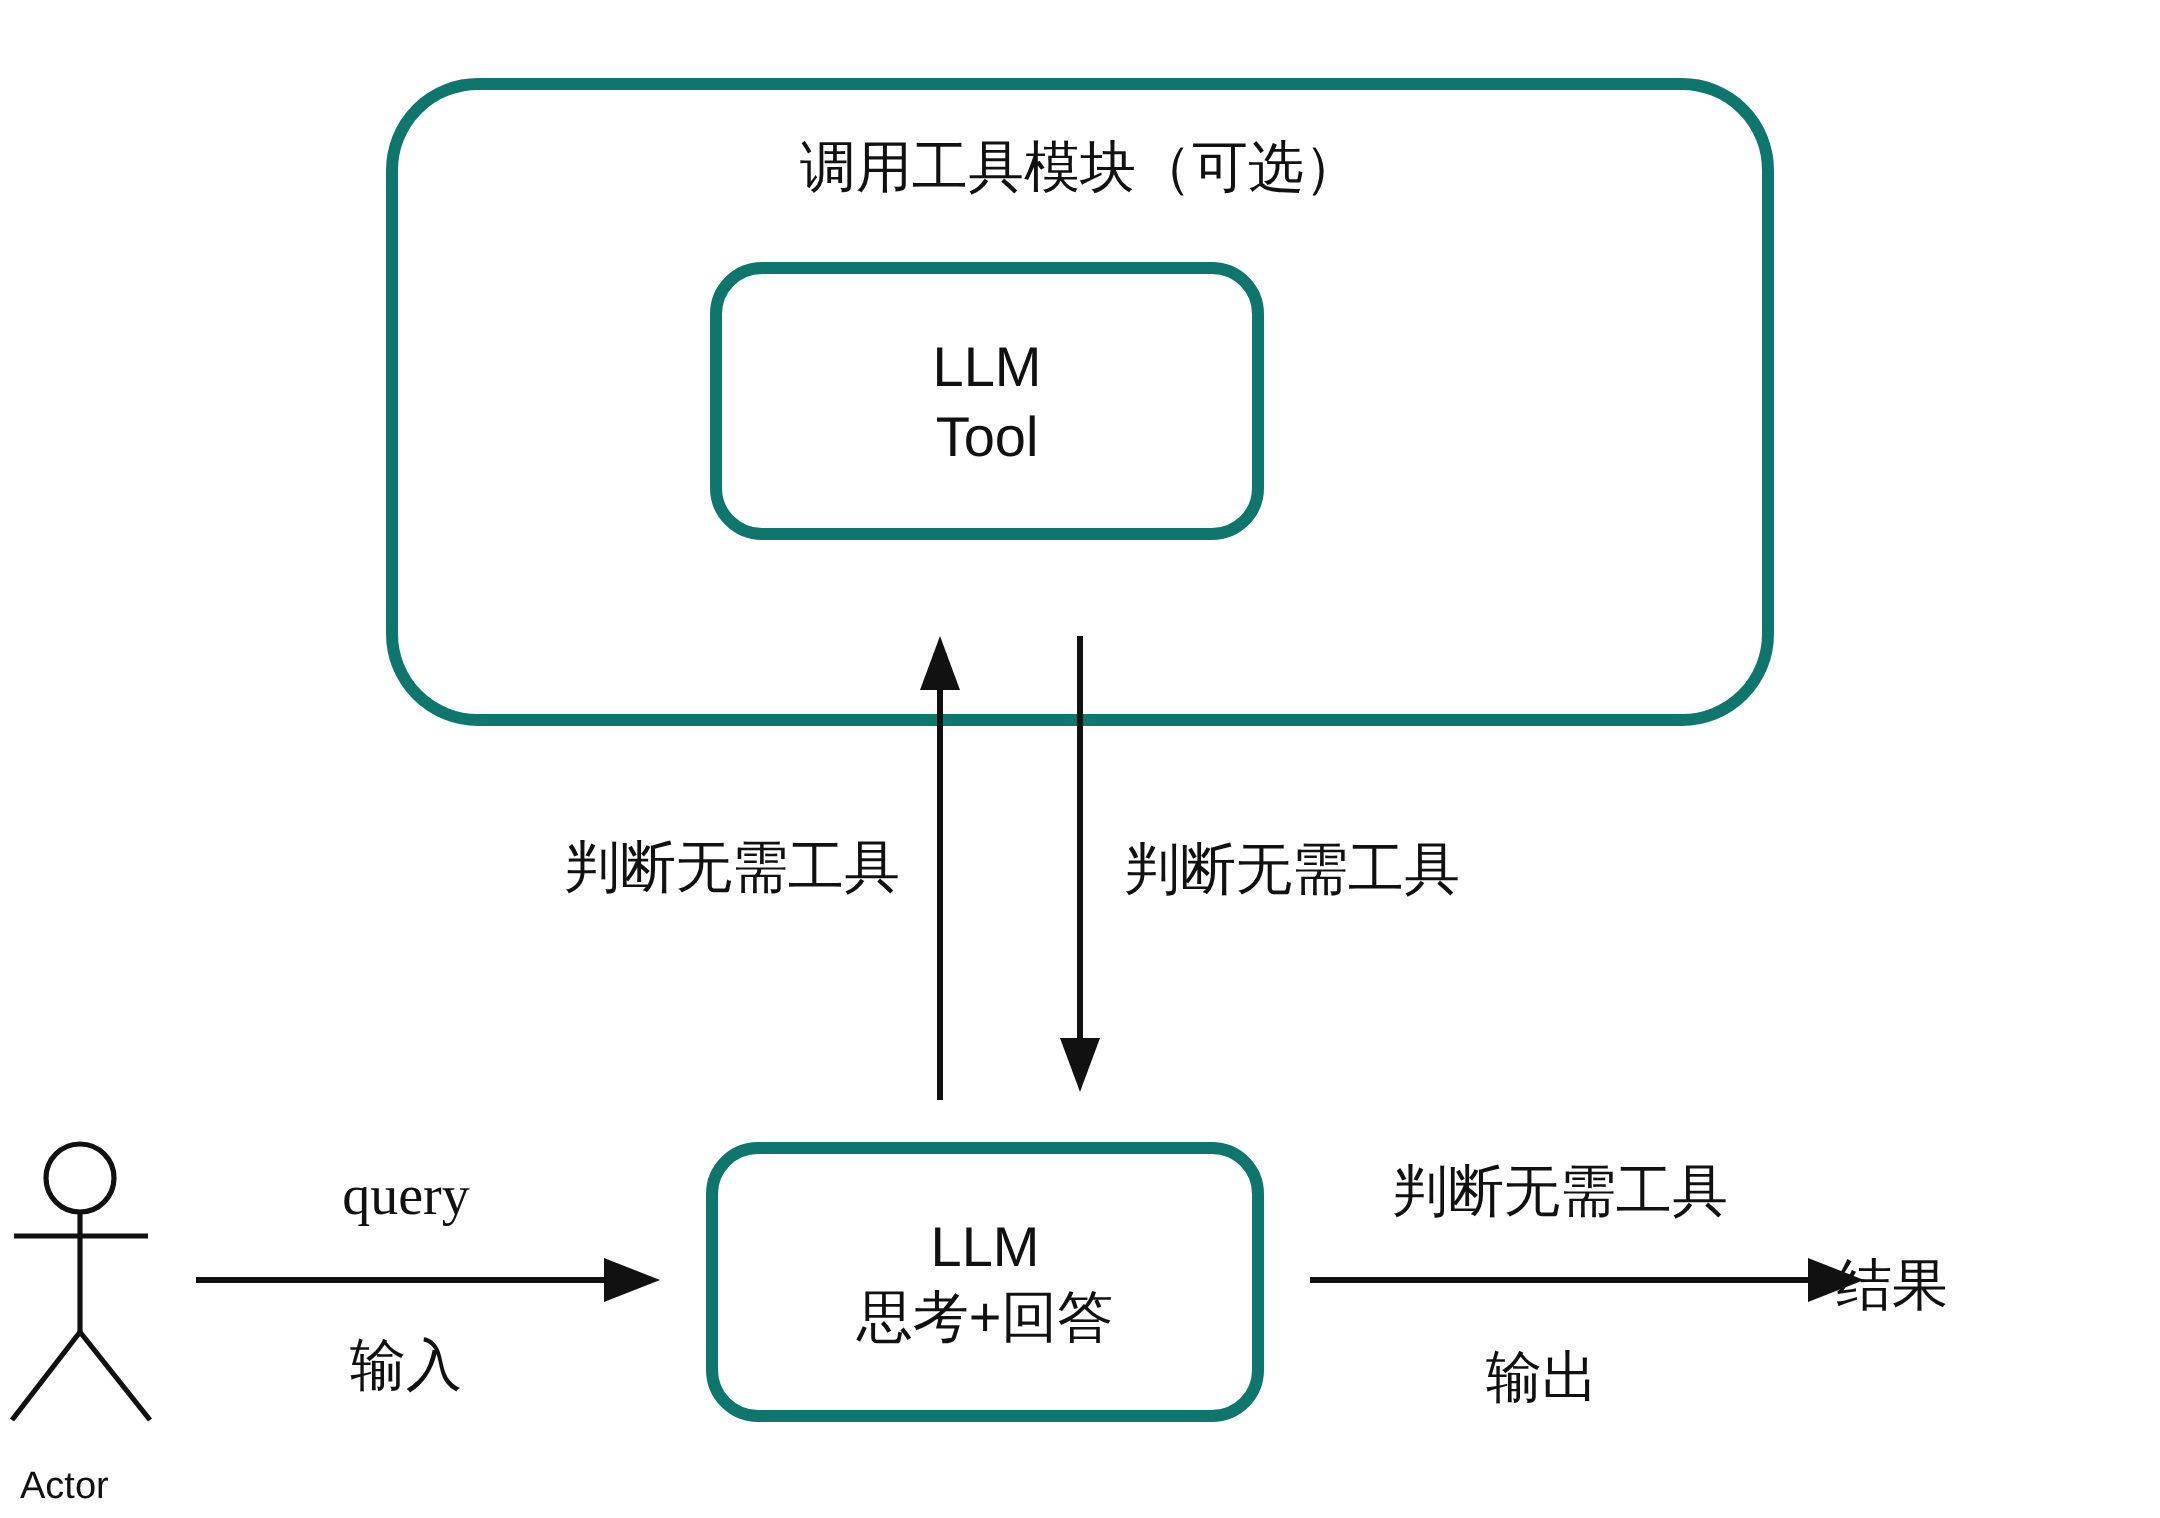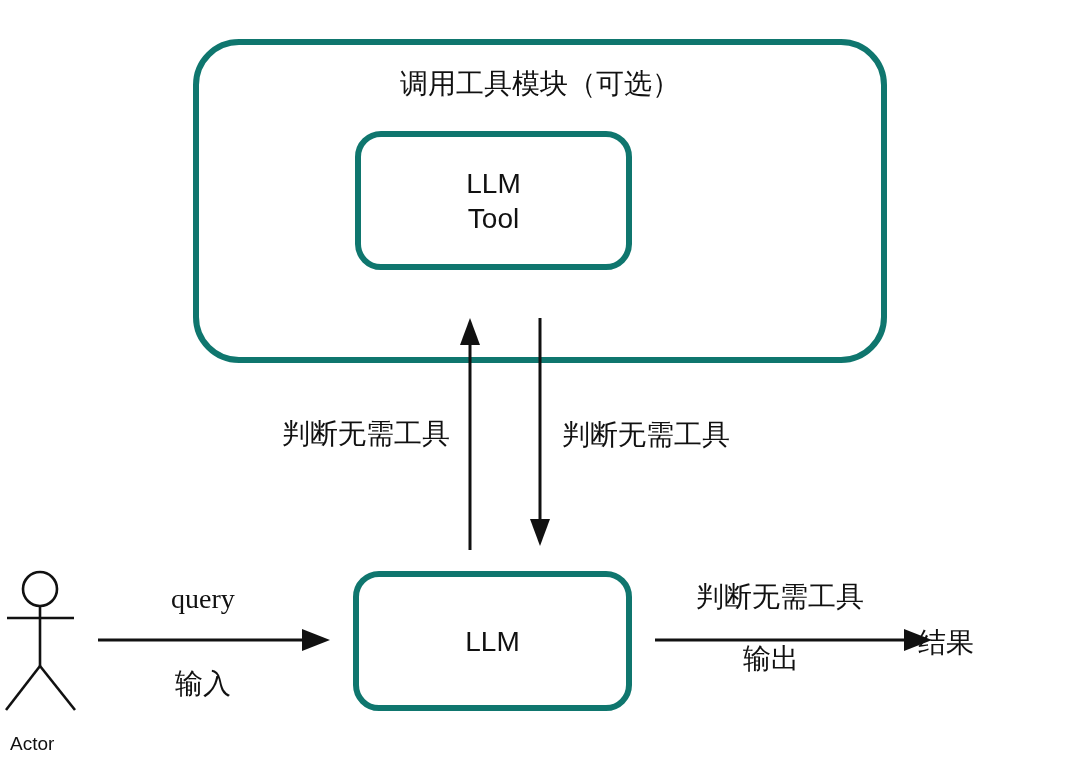--- a/index.html
+++ b/index.html
@@ -82,20 +82,21 @@
   <div class="lbl" style="left:540px; top:34px; text-align:center;" data-name="tool-module-title">调用工具模块（可选）</div>
   <style>[data-name="tool-module-title"]{transform:translateX(-50%);}</style>
 
   <div class="box node-box" style="left:355px; top:98px; width:277px; height:139px;" data-name="llm-tool-box">
     <div class="node-line" data-name="llm-tool-line1">LLM</div>
     <div class="node-line" data-name="llm-tool-line2">Tool</div>
   </div>
 
   <div class="box node-box" style="left:353px; top:538px; width:279px; height:140px;" data-name="llm-answer-box">
     <div class="node-line" data-name="llm-answer-line1">LLM</div>
+    <div class="node-line" data-name="llm-answer-line2">思考+回答</div>
   </div>
 
   <svg id="arrow-layer" viewBox="0 0 1080 759" data-name="connector-layer">
 
     <g class="figure" data-name="actor-icon">
       <circle cx="40" cy="556" r="17"></circle>
       <line x1="40" y1="573" x2="40" y2="633"></line>
       <line x1="7" y1="585" x2="74" y2="585"></line>
       <line x1="40" y1="633" x2="6" y2="677"></line>
       <line x1="40" y1="633" x2="75" y2="677"></line>
@@ -125,19 +126,19 @@
   <div class="lbl" style="left:282px; top:384px;" data-name="needs-tool-label">判断无需工具</div>
 
   <div class="lbl" style="left:562px; top:385px;" data-name="tool-result-label">判断无需工具</div>
 
   <div class="lbl lbl-center" style="left:203px; top:549px;" data-name="query-label">query</div>
 
   <div class="lbl lbl-center" style="left:203px; top:634px;" data-name="input-label">输入</div>
 
   <div class="lbl lbl-center" style="left:780px; top:547px;" data-name="no-tool-label">判断无需工具</div>
 
-  <div class="lbl lbl-center" style="left:771px; top:609px;" data-name="output-label">输出</div>
+  <div class="lbl lbl-center" style="left:771px; top:640px;" data-name="output-label">输出</div>
 
   <div class="lbl" style="left:918px; top:593px;" data-name="result-label">结果</div>
 
   <div class="lbl" style="left:10px; top:694px; font-size:19px;" data-name="actor-label">Actor</div>
 
 </div>
 
 </body></html>

